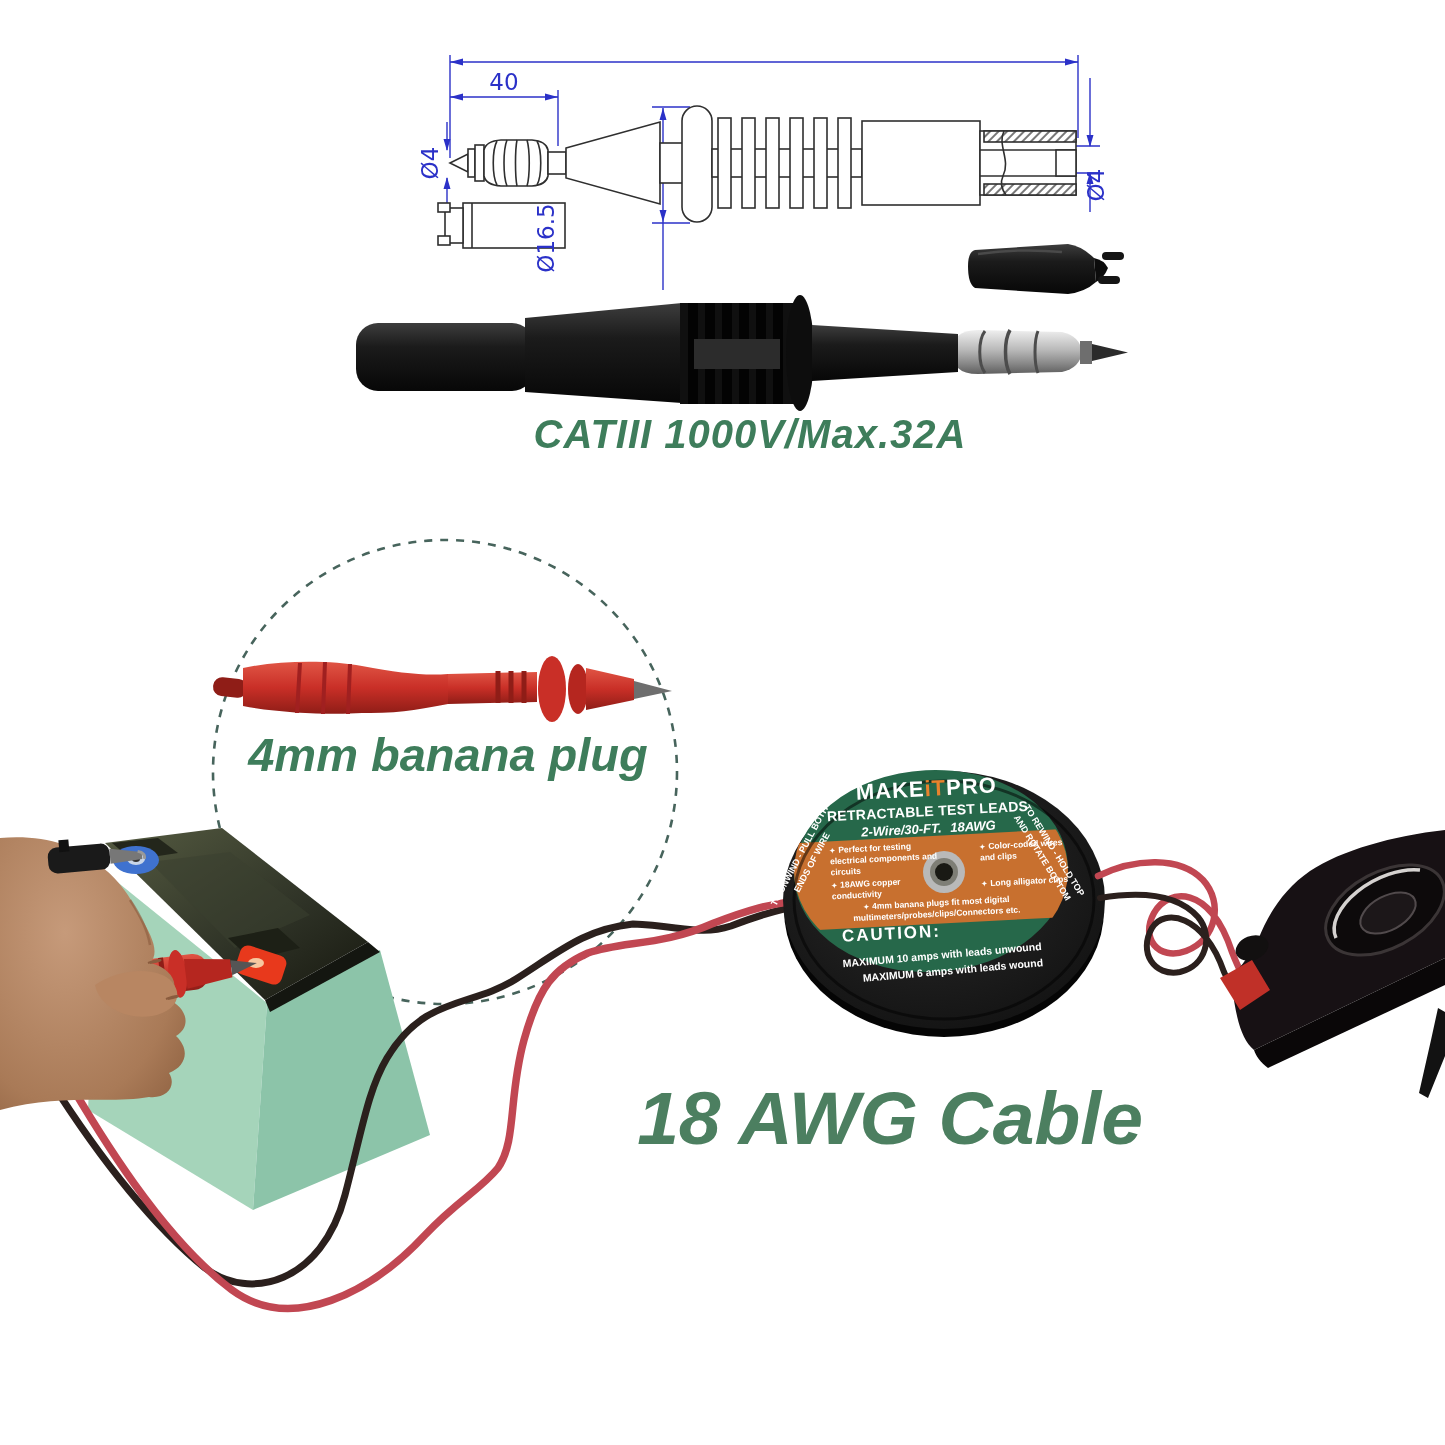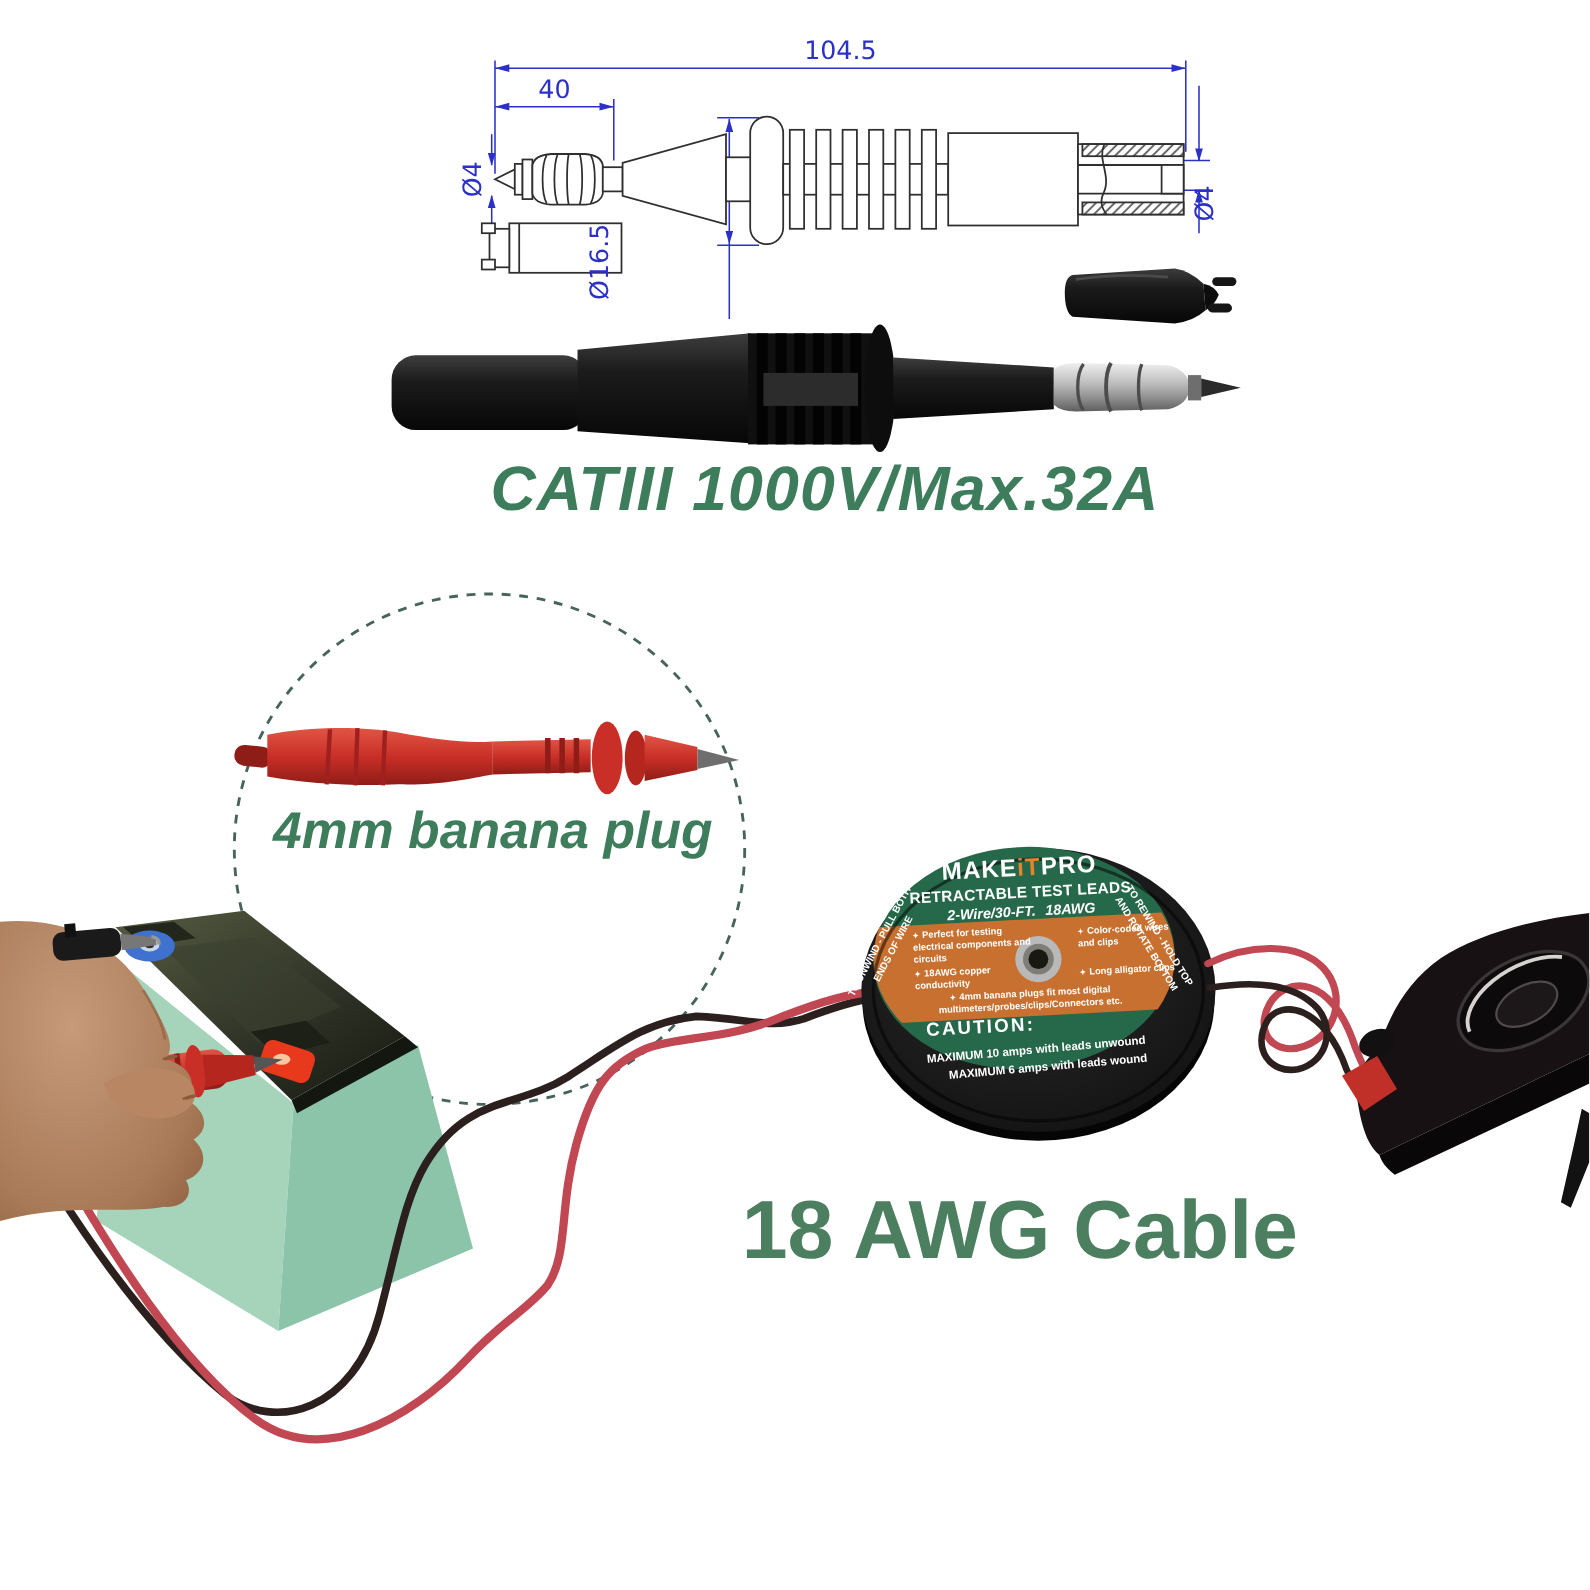--- a/index.html
+++ b/index.html
@@ -3,24 +3,24 @@
 <meta charset="utf-8">
 <style>
   html,body{margin:0;padding:0;background:#fff;}
   #canvas{position:relative;width:1445px;height:1445px;background:#ffffff;overflow:hidden;
           font-family:"Liberation Sans",sans-serif;}
   svg{position:absolute;left:0;top:0;}
   .t{position:absolute;white-space:nowrap;}
   .dim{color:#2B31C8;font-size:23px;font-family:"DejaVu Sans",sans-serif;text-align:center;}
   .rot{transform:translate(-50%,-50%) rotate(-90deg);}
   .green-big{color:#3E7D5B;font-weight:bold;font-style:italic;}
-  #rating{left:360px;top:412px;width:780px;text-align:center;font-size:57px;letter-spacing:1px;}
+  #rating{left:360px;top:412px;width:780px;text-align:center;font-size:40px;letter-spacing:1px;}
   #inset-label{left:208px;top:727px;width:480px;text-align:center;font-size:47px;}
-  #cable-text{left:600px;top:1075px;width:580px;text-align:right;font-size:75px;color:#4C7F60;
-              font-weight:bold;}
+  #cable-text{left:600px;top:1075px;width:580px;text-align:center;font-size:75px;color:#4C7F60;
+              font-weight:bold;font-style:italic;}
   
   #spool-label{position:absolute;left:795px;top:770px;width:272px;height:215px;
                transform:rotate(-3deg);color:#fff;}
   #spool-label .ln{position:absolute;width:100%;text-align:center;}
   .brand{top:6px;font-size:22px;font-weight:bold;letter-spacing:1px;}
   .brand .it{color:#E8832D;}
   .sp-title{top:33px;font-size:14px;font-weight:bold;letter-spacing:.3px;}
   .sp-sub{top:51px;font-size:13px;font-weight:bold;font-style:italic;word-spacing:5px;}
   .f{position:absolute;font-size:8.5px;font-weight:bold;line-height:1.3;text-align:left;}
   .f .bullet{margin-right:3px;font-size:7px;}
@@ -273,21 +273,20 @@
     <path d="M300,663 l-3,50 M325,662 l-2,52 M350,664 l-2,50" stroke="#a02020" stroke-width="4" fill="none"></path>
     <path d="M448,674 L537,672 L537,702 L448,704 Z" fill="url(#redbody)"></path>
     <path d="M498,671 l0,32 M511,671 l0,32 M524,671 l0,32" stroke="#8f1d17" stroke-width="5"></path>
     <ellipse cx="552" cy="689" rx="14" ry="33" fill="#c92f27"></ellipse>
     <ellipse cx="578" cy="689" rx="10" ry="25" fill="#b5261f"></ellipse>
     <polygon points="586,668 634,679 634,700 586,710" fill="url(#redbody)"></polygon>
     <polygon points="634,681 672,691 634,699" fill="#6e6e6e"></polygon>
   </g>
 </svg>
 
-<div class="t dim" style="left:450px;top:34px;width:628px;">104.5</div>
 <div class="t dim" style="left:450px;top:69px;width:108px;">40</div>
 <div class="t dim rot" style="left:430px;top:163px;">Ø4</div>
 <div class="t dim rot" style="left:546px;top:238px;">Ø16.5</div>
 <div class="t dim rot" style="left:1096px;top:185px;">Ø4</div>
 
 <div id="rating" class="t green-big">CATIII 1000V/Max.32A</div>
 <div id="inset-label" class="t green-big">4mm banana plug</div>
 <div id="cable-text" class="t">18 AWG Cable</div>
 
 <div id="spool-label">

